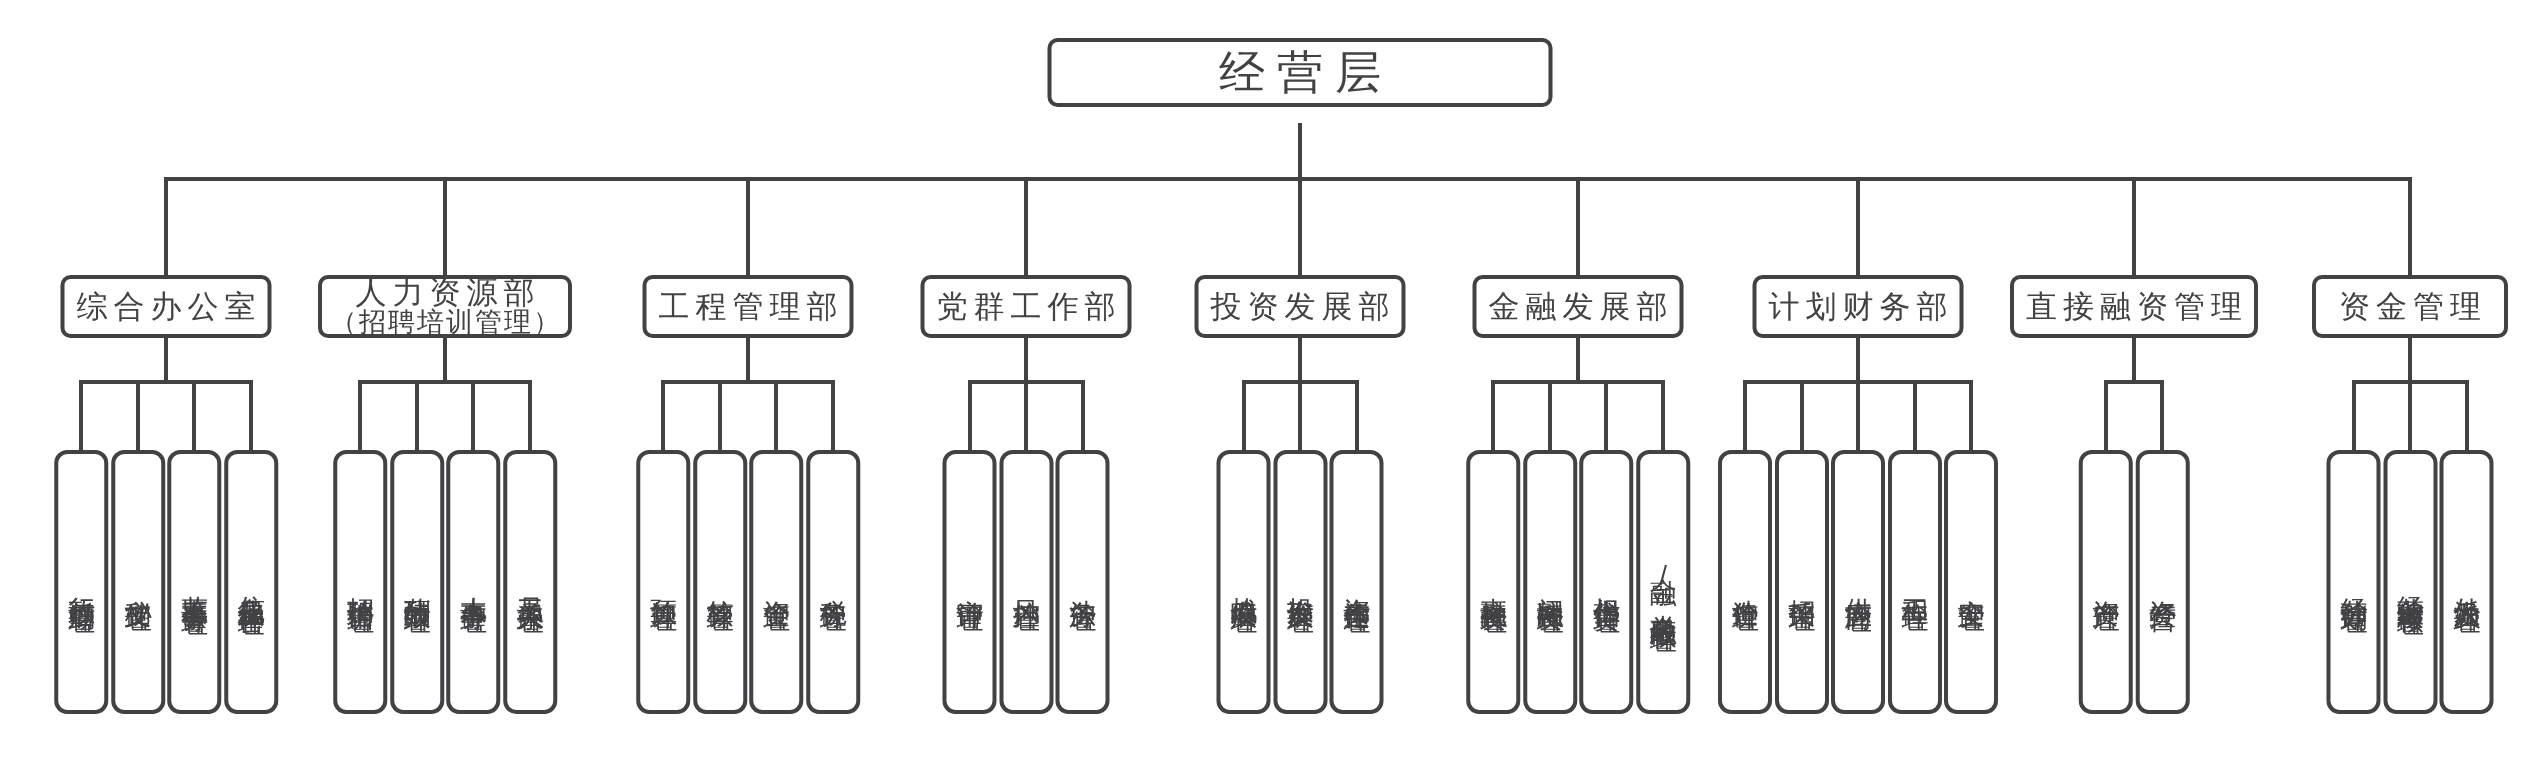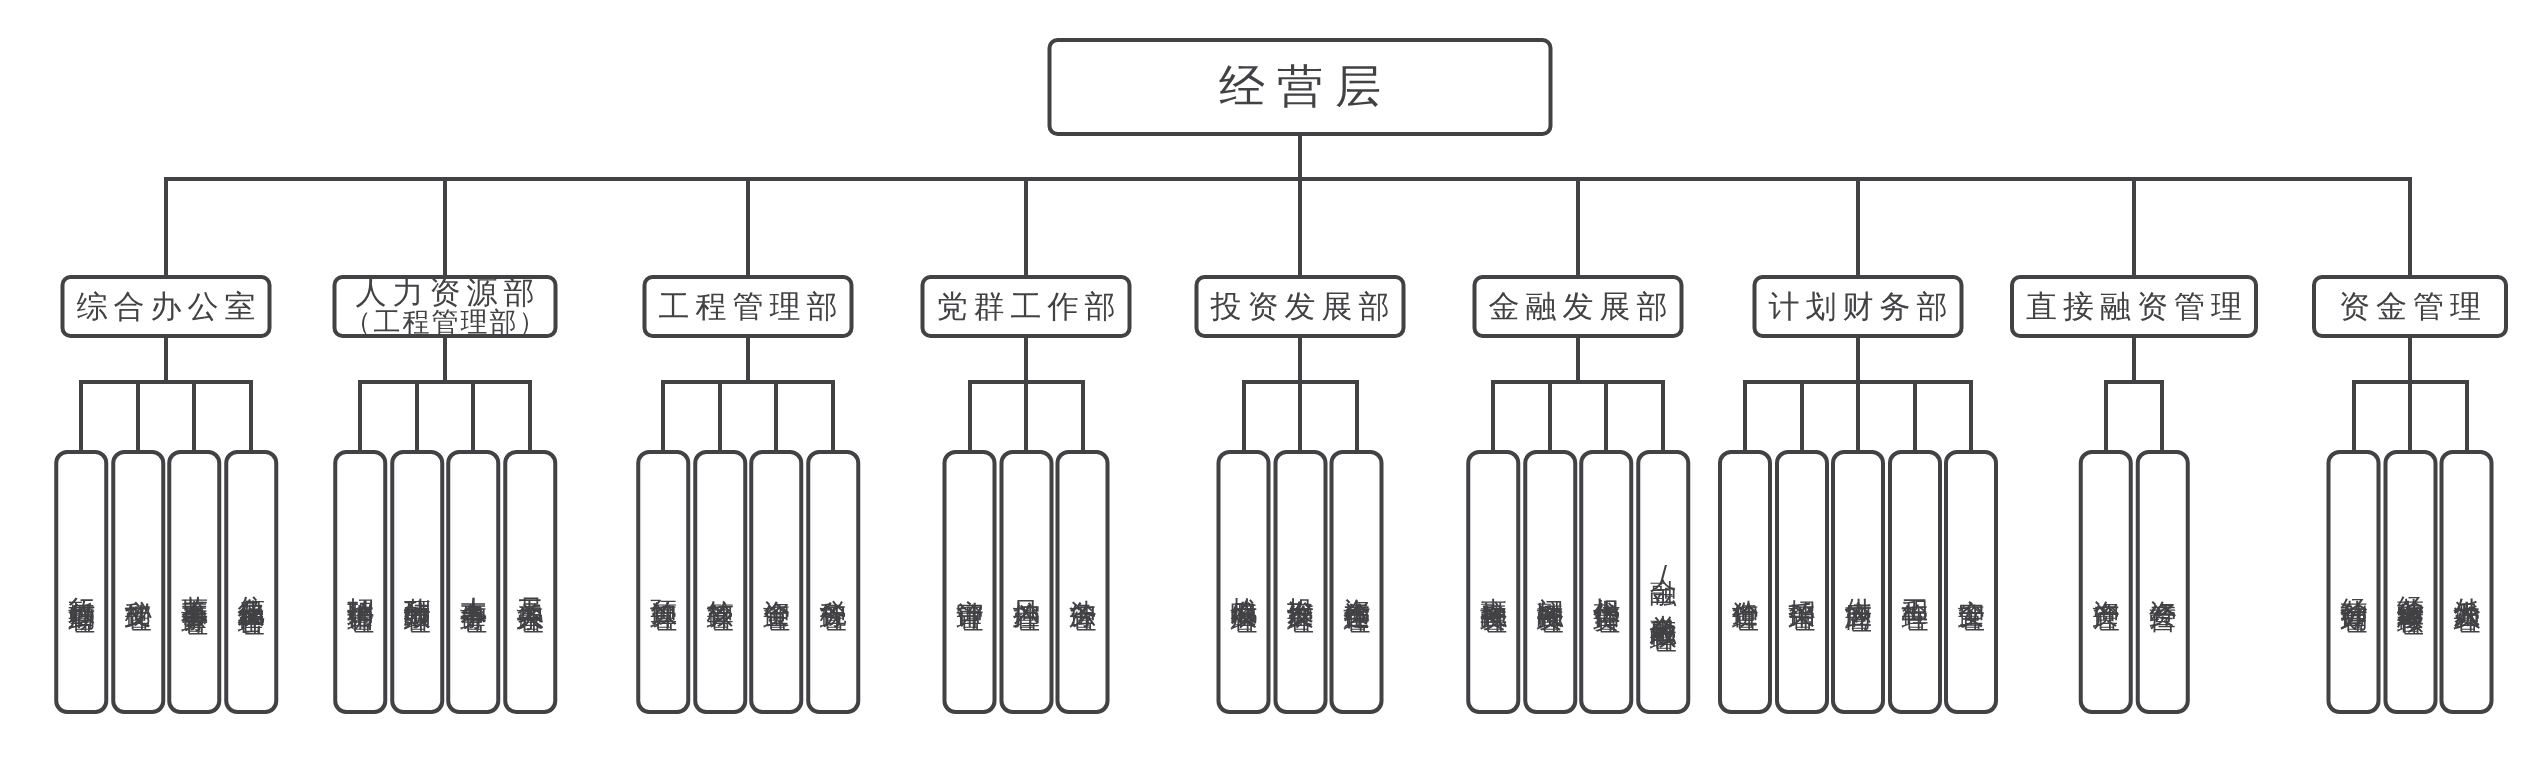--- a/index.html
+++ b/index.html
@@ -19,21 +19,21 @@
     position:absolute;
     background:var(--bg);
     border:4px solid var(--ink);
     box-sizing:border-box;
     display:flex;
     align-items:center;
     justify-content:center;
   }
   .root{
     left:1300px;top:38px;
-    width:505px;height:98px;
+    width:505px;height:69px;
     transform:translateX(-50%);
     border-radius:10px;
     font-size:46px;
     letter-spacing:12px;
     text-indent:12px;
     white-space:nowrap;
     z-index:2;
   }
   .group{position:absolute;top:0;width:0;}
   .dept{
@@ -168,21 +168,21 @@
 
   <div class="node child">
     <span>信息化及保密管理</span>
   </div>
 </div>
   </div>
 
   <div class="group" style="left: 445px;">
     <div class="node dept">
       <span class="l1">人力资源部</span>
-      <span class="l2">（工程管理部）</span>
+      <span class="l2">（招聘培训管理）</span>
     </div>
     <div class="children">
   <div class="node child">
     <span>招聘培训管理</span>
   </div>
 
   <div class="node child">
     <span>薪酬绩效管理</span>
   </div>
 

